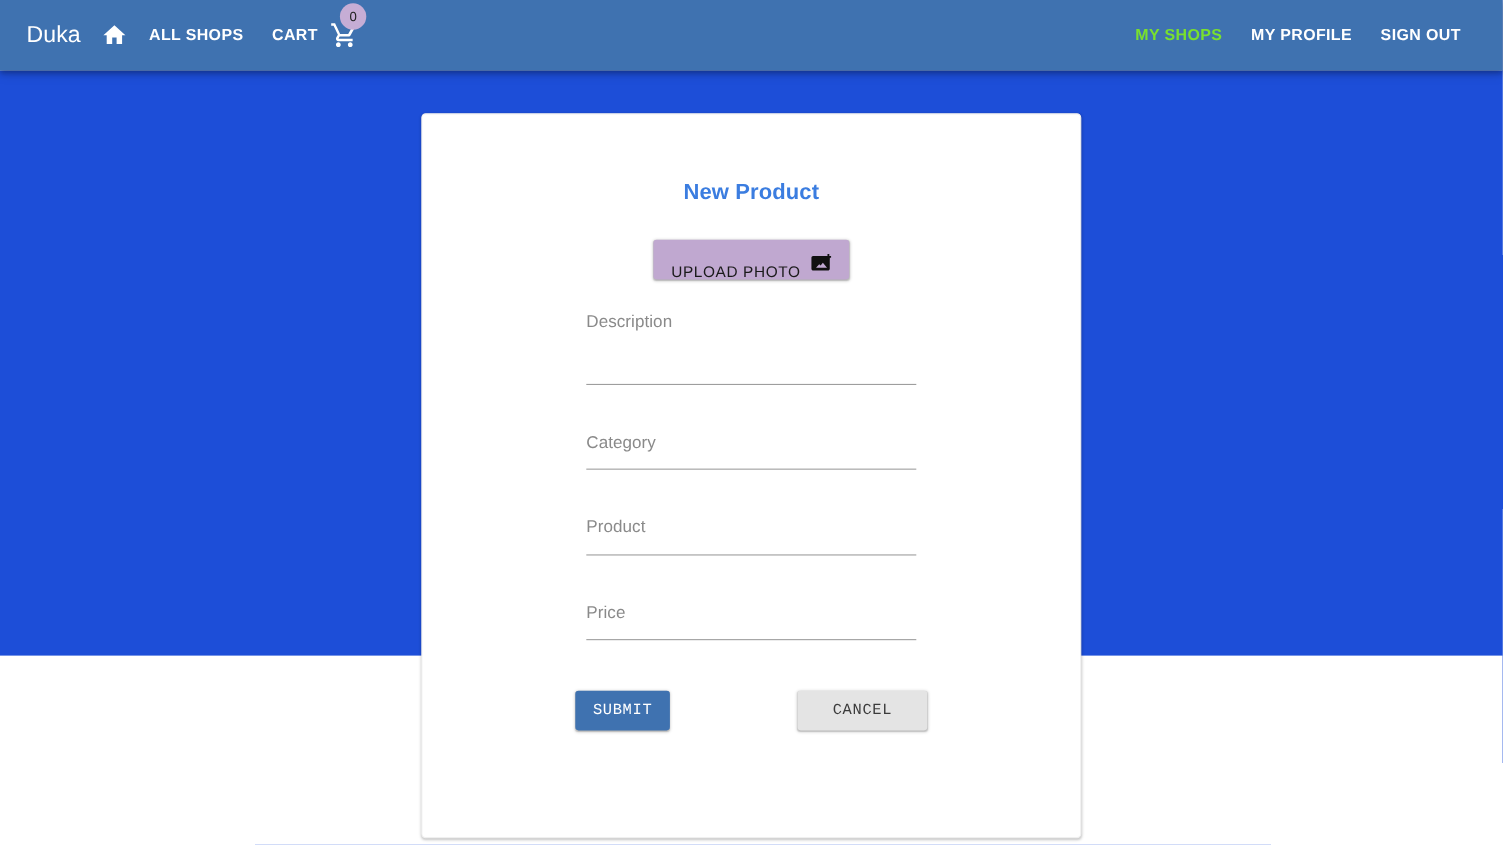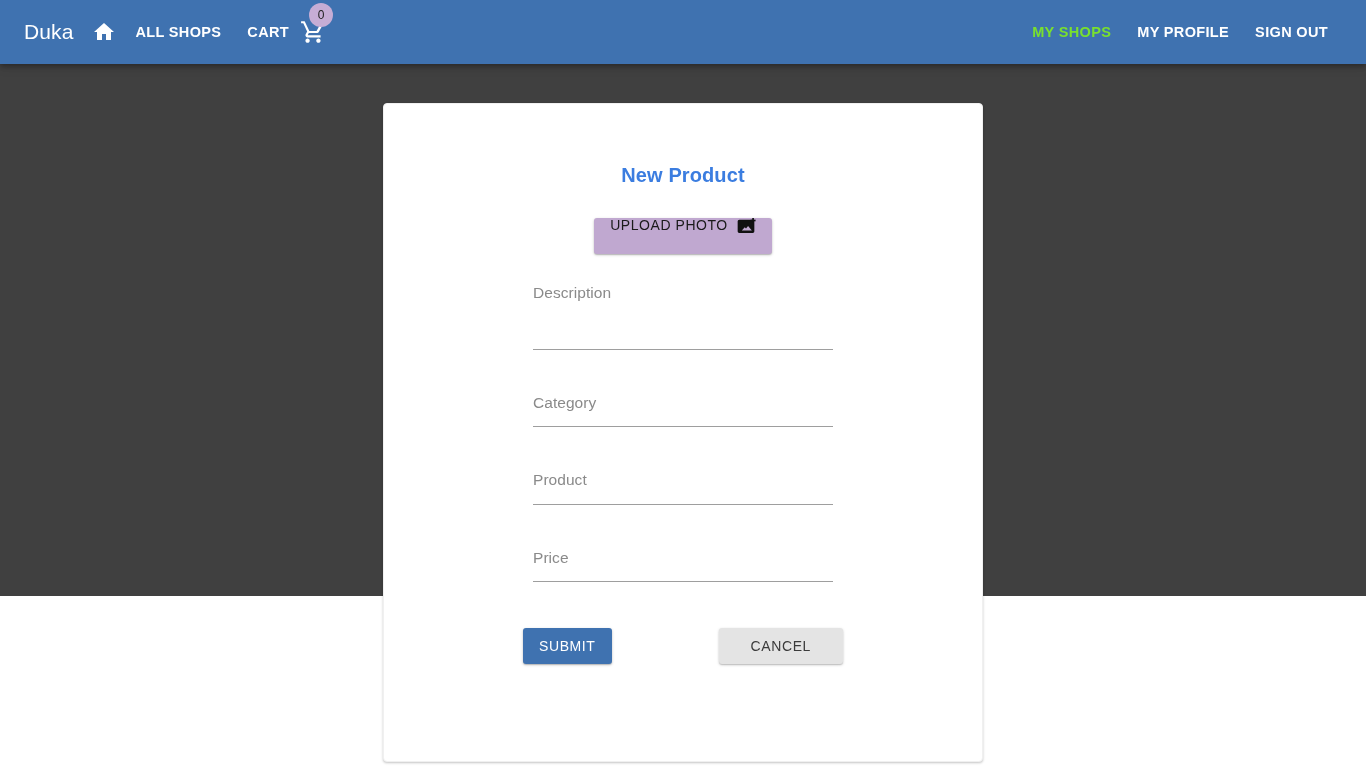--- a/index.html
+++ b/index.html
@@ -100,21 +100,21 @@
     display: flex;
     align-items: center;
     gap: 22px;
     padding-right: 20px;
   }
 
   
   .page {
     position: relative;
     height: 532px;
-    background: #404040;
+    background: #1d4ed8;
   }
   .card {
     position: absolute;
     left: 383px;
     top: 39px;
     width: 600px;
     height: 659px;
     background: #ffffff;
     border-radius: 4px;
     box-sizing: border-box;
@@ -141,21 +141,21 @@
     color: #1a1a1a;
     border: none;
     border-radius: 3px;
     height: 36px;
     padding: 0 16px;
     font-family: "Liberation Sans", sans-serif;
     font-size: 14px;
     font-weight: normal;
     letter-spacing: 0.55px;
     display: flex;
-    align-items: flex-start;
+    align-items: flex-end;
     gap: 8px;
     cursor: pointer;
     box-shadow: 0 1px 3px rgba(0,0,0,0.22), 0 1px 1px rgba(0,0,0,0.14);
   }
   .upload-btn .label { line-height: 1; }
 
   
   .form {
     width: 300px;
     margin: 0 auto;
@@ -187,21 +187,21 @@
     margin: 0 auto;
     padding-top: 46px;
     height: 42px;
   }
   .btn {
     position: absolute;
     top: 46px;
     border: none;
     border-radius: 3px;
     height: 36px;
-    font-family: Liberation Sans, sans-serif;
+    font-family: Liberation Mono, monospace;
     font-size: 14px;
     letter-spacing: 0.6px;
     cursor: pointer;
     display: flex;
     align-items: center;
     justify-content: center;
   }
   .btn-submit {
     left: 0;
     background: #3F72B0;

